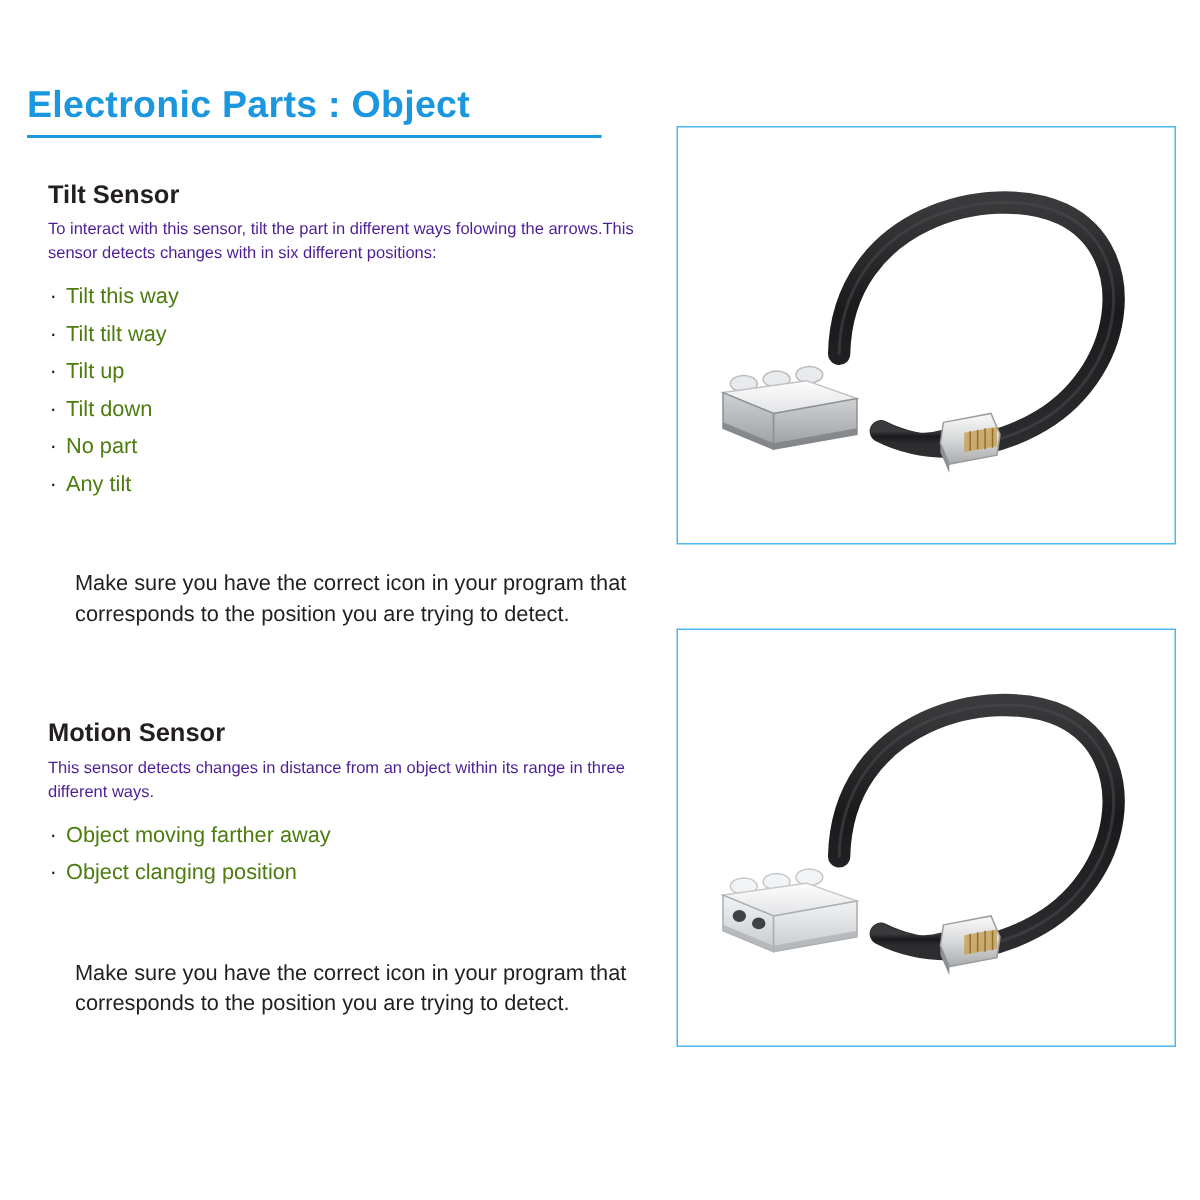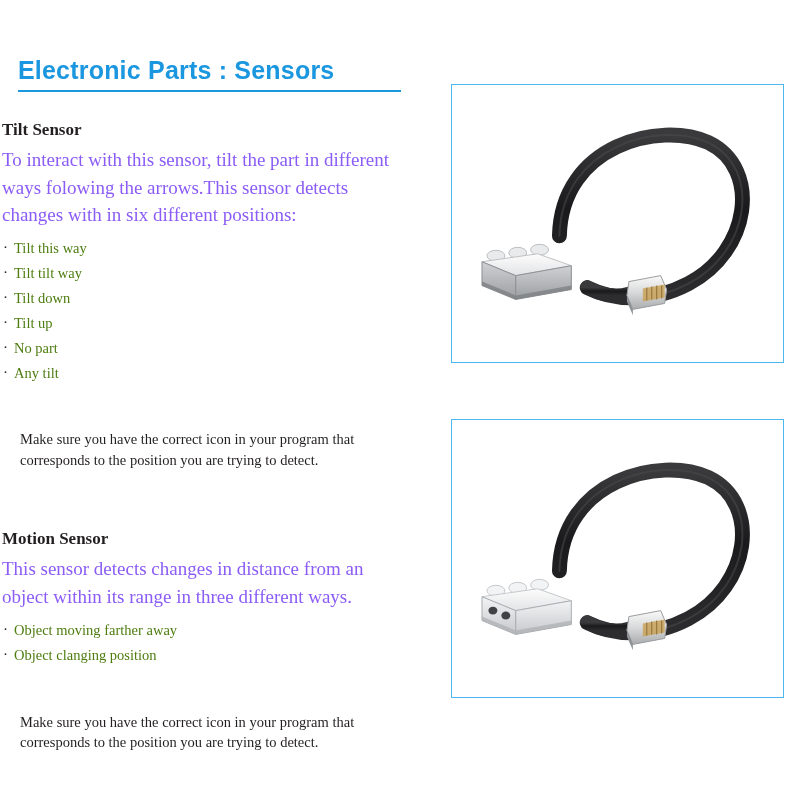--- a/index.html
+++ b/index.html
@@ -40,38 +40,37 @@
     left: 18px;
     top: 90px;
     width: 383px;
     height: 2px;
     background: #1b97e0;
   }
 
   
   .text-col {
     position: absolute;
-    left: 2px;
+    left: 32px;
     top: 120px;
     width: 412px;
-    font-family: Liberation Serif, serif;
   }
 
   .section-heading {
     font-size: 17px;
     font-weight: bold;
     color: #231f20;
     margin: 0 0 6px 0;
     line-height: 1.2;
   }
 
   .body-text {
-    font-size: 19px;
+    font-size: 11px;
     line-height: 1.43;
-    color: #8b5cf6;
+    color: #4c1d95;
     margin: 0;
   }
 
   .bullet-list {
     list-style: none;
     margin: 8px 0 0 0;
     padding: 0;
   }
   .bullet-list li {
     font-size: 14.5px;
@@ -108,33 +107,33 @@
   #tilt-box { left: 451px; top: 84px; width: 333px; height: 279px; }
   #motion-box { left: 451px; top: 419px; width: 333px; height: 279px; }
 
   .img-box svg { display: block; width: 100%; height: 100%; }
 </style>
 </head>
 <body>
 
 <div class="page">
 
-  <div class="page-title">Electronic Parts : Sensors</div>
+  <div class="page-title">Electronic Parts : Object</div>
   <div class="title-rule"></div>
 
   <div class="text-col">
 
     <div>
       <h2 class="section-heading">Tilt Sensor</h2>
       <p class="body-text">To interact with this sensor, tilt the part in different ways folowing the arrows.This sensor detects changes with in six different positions:</p>
       <ul class="bullet-list">
         <li>Tilt this way</li>
         <li>Tilt tilt way</li>
+        <li>Tilt up</li>
         <li>Tilt down</li>
-        <li>Tilt up</li>
         <li>No part</li>
         <li>Any tilt</li>
       </ul>
       <div class="spacer-lg"></div>
       <p class="note-text">Make sure you have the correct icon in your program that corresponds to the position you are trying to detect.</p>
     </div>
 
     <div class="spacer-section"></div>
 
     <div>

